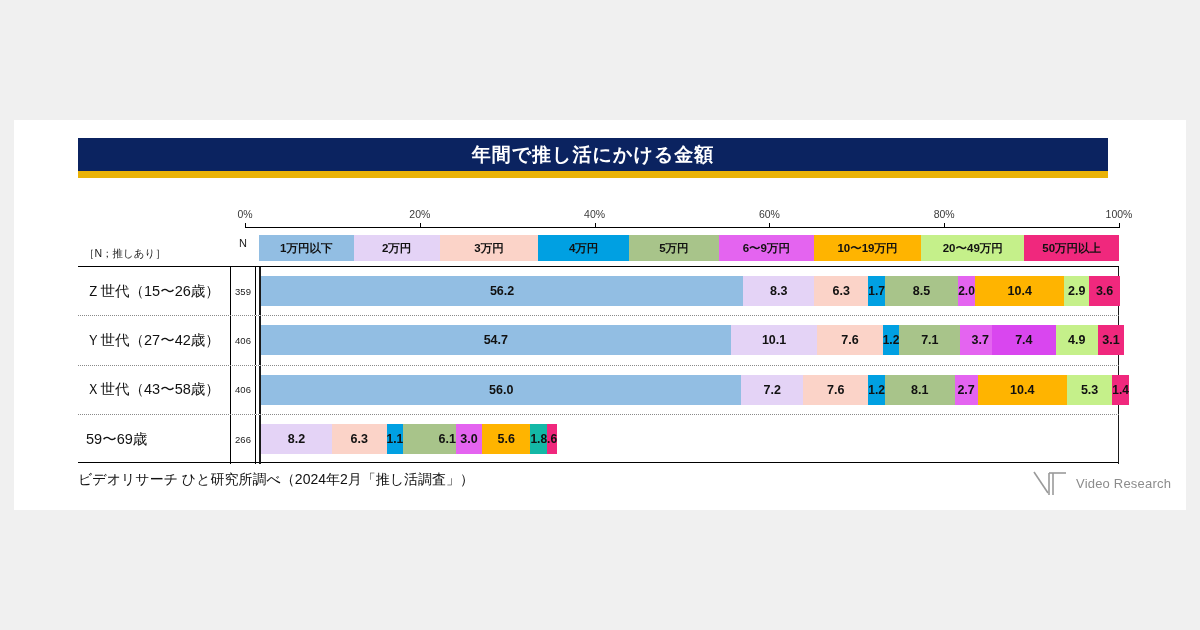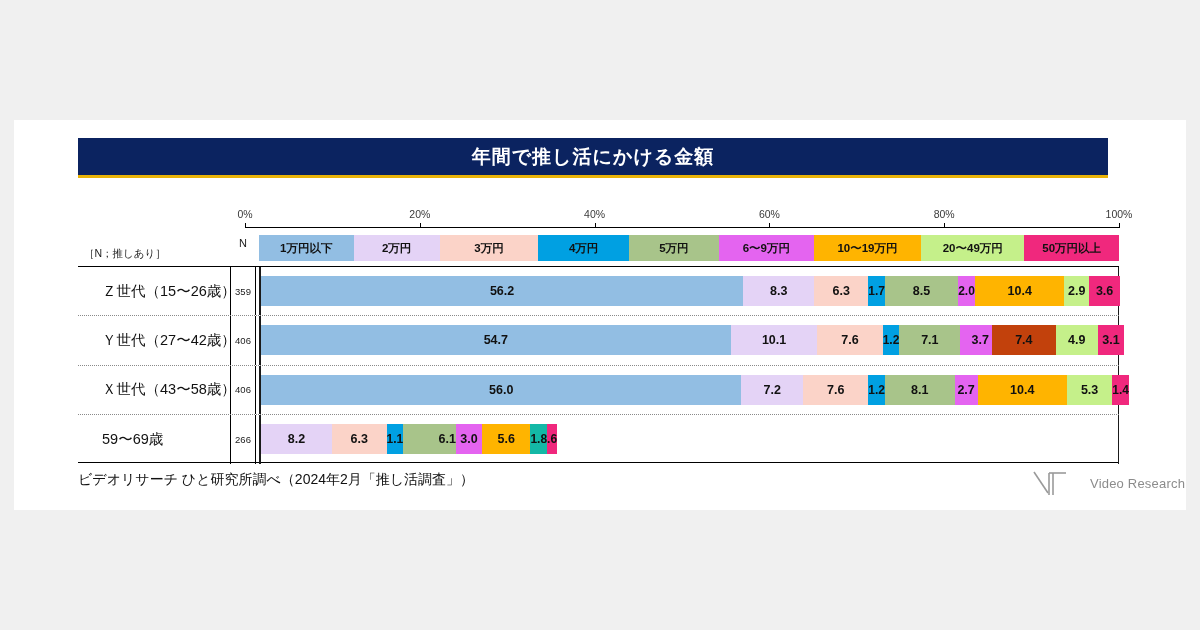--- a/index.html
+++ b/index.html
@@ -14,21 +14,21 @@
     left: 14px; top: 120px;
     width: 1172px; height: 390px;
     background: #ffffff;
   }
   
   #title-bar {
     position: absolute;
     left: 64px; top: 18px;
     width: 1030px; height: 40px;
     background: #0b2360;
-    border-bottom: 3px solid #eab308;
+    border-bottom: 7px solid #eab308;
     display: flex; align-items: center; justify-content: center;
   }
   #title-text {
     color: #ffffff;
     font-size: 19px;
     font-weight: bold;
     letter-spacing: 1px;
   }
   
   #axis-labels {
@@ -114,21 +114,21 @@
     border-bottom: 1px solid #000;
   }
   .row {
     position: relative;
     height: 49.25px;
     border-bottom: 1px dotted #8a8a8a;
   }
   .row.last { border-bottom: none; }
   .row-label {
     position: absolute;
-    left: 24px; top: 0; height: 100%;
+    left: 8px; top: 0; height: 100%;
     width: 144px;
     display: flex; align-items: center;
     font-size: 14.5px;
     color: #111;
     white-space: nowrap;
   }
   .row-n {
     position: absolute;
     left: 152px; top: 0;
     width: 26px; height: 100%;
@@ -176,21 +176,21 @@
     left: 1018px; top: 348px;
     width: 150px; height: 30px;
     display: flex; align-items: center;
   }
   #logo-mark { width: 42px; height: 28px; flex: 0 0 auto; }
   #logo-text {
     font-size: 13px;
     color: #8c8c8c;
     letter-spacing: 0.2px;
     white-space: nowrap;
-    margin-left: 16px;
+    margin-left: 2px;
   }
 </style>
 </head>
 <body>
 
 <div id="card">
 
   <div id="title-bar">
     <div id="title-text">年間で推し活にかける金額</div>
   </div>
@@ -301,21 +301,21 @@
               </div>
               <div class="seg" style="background: rgb(0, 160, 226); flex: 0 0 1.2024%;">
                 <span style="font-size: 12px;">1.2</span>
               </div>
               <div class="seg" style="background: rgb(168, 196, 138); flex: 0 0 7.11423%;">
                 <span>7.1</span>
               </div>
               <div class="seg" style="background: rgb(228, 100, 240); flex: 0 0 3.70741%; padding-left: 8px;">
                 <span>3.7</span>
               </div>
-              <div class="seg" style="background: #c2410c; flex: 0 0 7.41483%;">
+              <div class="seg" style="background: #d946ef; flex: 0 0 7.41483%;">
                 <span>7.4</span>
               </div>
               <div class="seg" style="background: rgb(197, 240, 138); flex: 0 0 4.90982%;">
                 <span>4.9</span>
               </div>
               <div class="seg" style="background: rgb(240, 40, 125); flex: 0 0 3.10621%;">
                 <span>3.1</span>
               </div>
             </div>
           </div>

